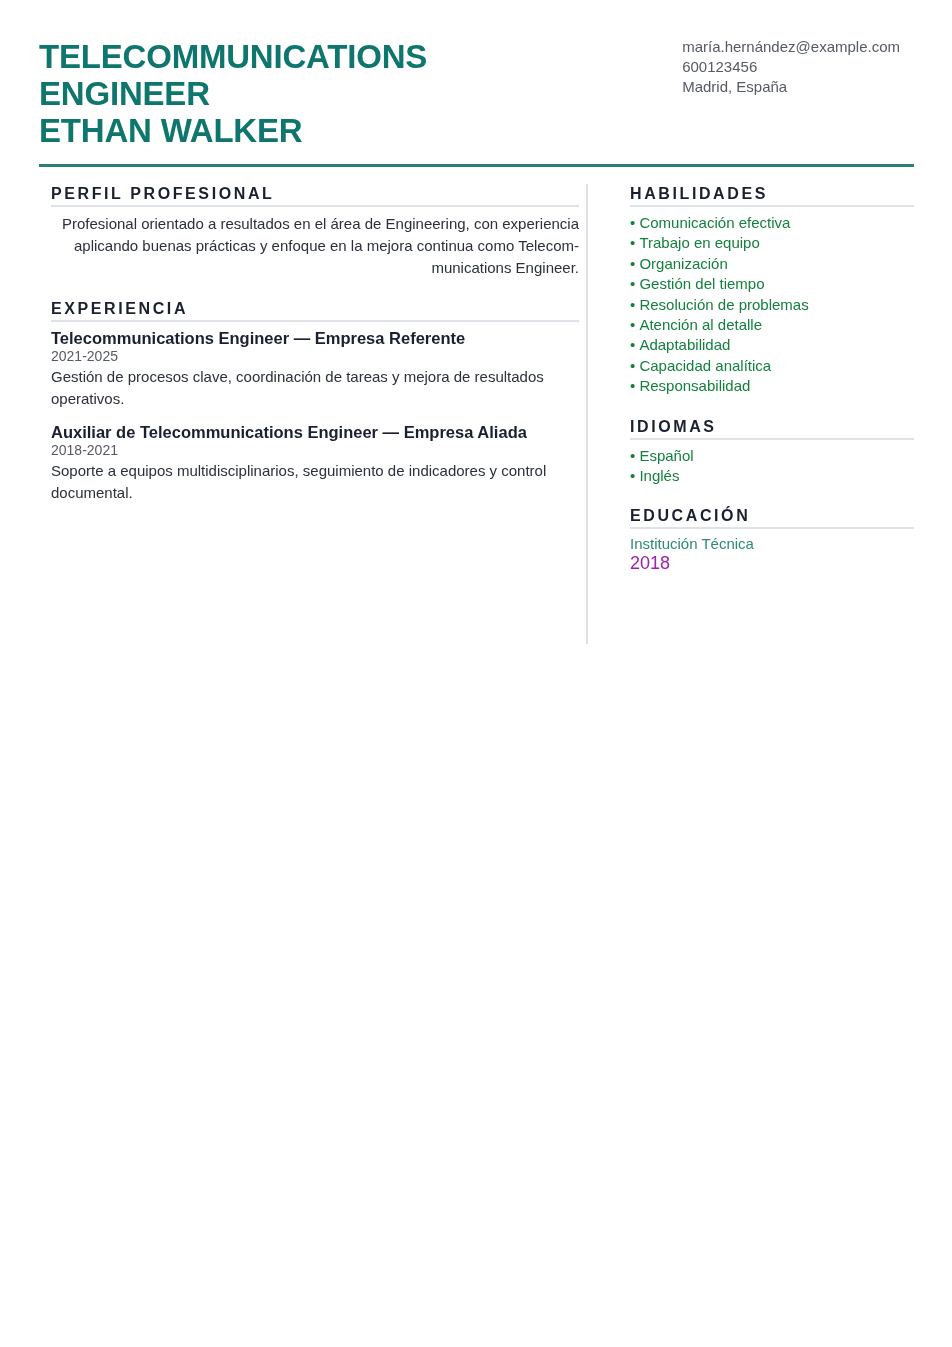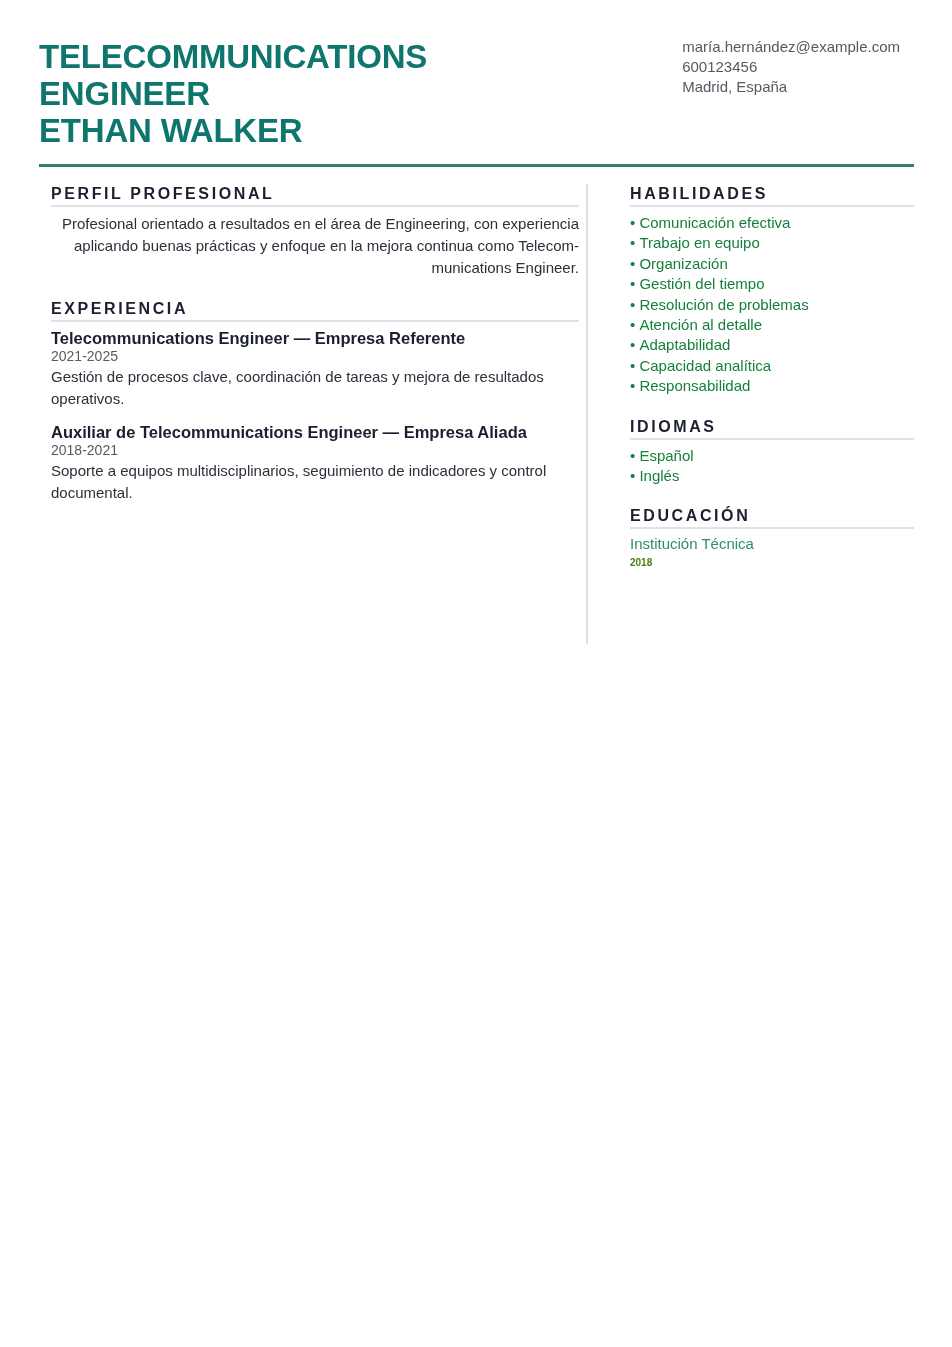--- a/index.html
+++ b/index.html
@@ -17,21 +17,21 @@
   .sec-h { font-size: 16px; font-weight: 700; letter-spacing: 2.6px; color: #1b2030; padding-bottom: 2px; border-bottom: 2px solid #dfe3e8; margin-bottom: 6px; line-height: 19px; }
   .para { font-size: 15px; line-height: 22px; color: #2b303a; text-align: right; }
   .job { margin-bottom: 10px; }
   .job-title { font-size: 16.5px; font-weight: 700; color: #1b2030; line-height: 19px; }
   .job-dates { font-size: 14px; color: #555a63; line-height: 16px; }
   .job-desc { font-size: 15px; line-height: 22px; color: #2b303a; margin-top: 2px; }
   .list { list-style: none; font-size: 15px; line-height: 20.4px; color: #15803d; }
   .list li::before { content: "\2022\00a0"; }
   .edu-title { font-size: 16.5px; font-weight: 700; color: #1b2030; line-height: 20px; }
   .edu-inst { font-size: 15px; color: #2e8b74; line-height: 18px; }
-  .edu-year { font-size: 10px; color: #4d7c0f; line-height: 20px; font-weight: bold; }
+  .edu-year { font-size: 18px; color: #a21caf; line-height: 20px; }
 </style>
 </head>
 <body>
 
 <div class="page">
   <div class="header">
     <div class="title">
       <div>TELECOMMUNICATIONS</div>
       <div>ENGINEER</div>
       <div>ETHAN WALKER</div>

